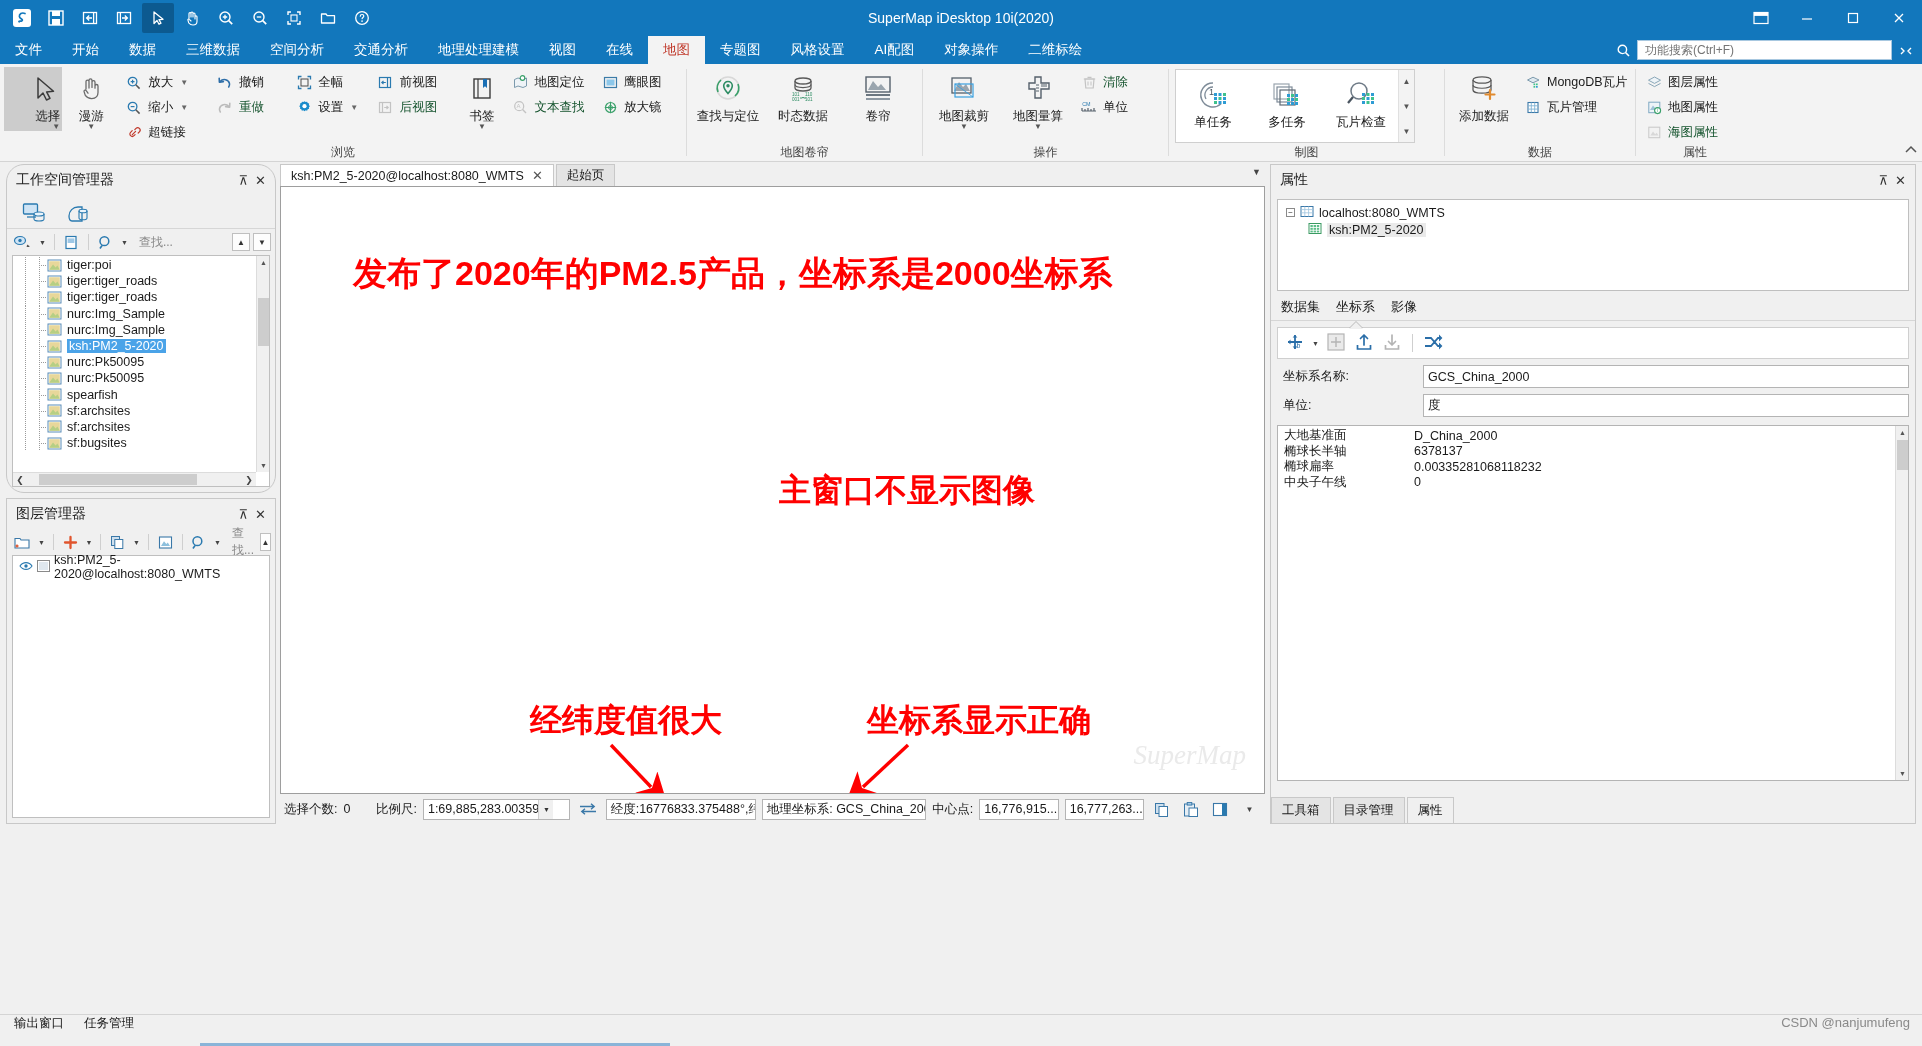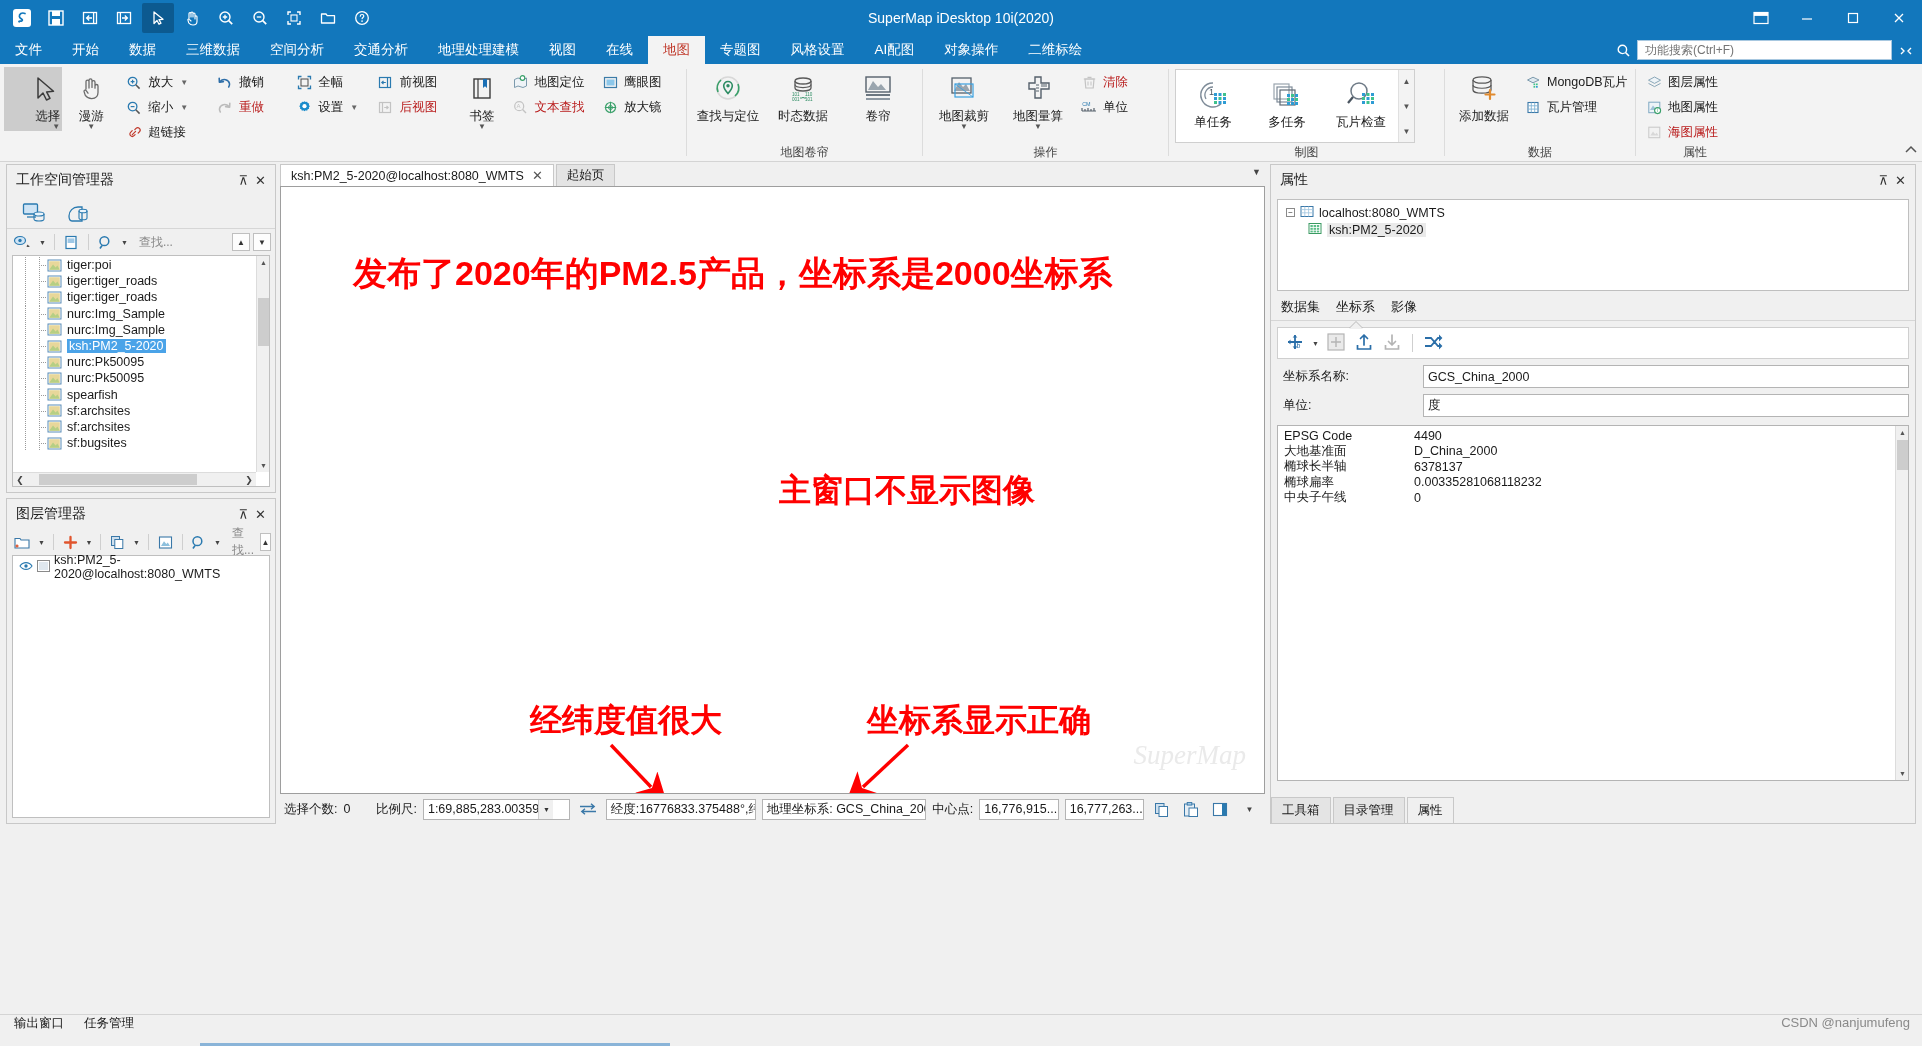--- a/index.html
+++ b/index.html
@@ -79,21 +79,21 @@
   .big-btn .lbl { font-size:12.5px; margin-top:2px; line-height:15px; }
   .big-btn .caret { font-size:8px; line-height:8px; color:#555; margin-top:-1px;}
   .big-btn.sel { background:#ccc;align-items:flex-end; }
   .big-btn .ico { height:36px; display:flex; align-items:center; justify-content:center; }
 
   .col { display:flex; flex-direction:column; justify-content:flex-start; padding-top:3px; }
   .small-btn {
     display:flex; align-items:center; gap:5px; height:25px; padding:0 5px;
     font-size:12.5px; cursor:pointer; white-space:nowrap;
   }
-  .small-btn.dis { color:#b91c1c;text-align:right; }
+  .small-btn.dis { color:#14532d;text-align:right; }
   .small-btn .ico { width:18px; height:18px; display:flex; align-items:center; justify-content:center; flex:0 0 18px;}
   .small-btn .mini-caret { font-size:8px; color:#666; margin-left:2px; }
 
   .gallery {
     border:1px solid #cfcfcf; background:#fff; display:flex; align-items:stretch; height:74px; margin:2px 0 0 2px;
   }
   .gallery-scroll { width:16px; display:flex; flex-direction:column; justify-content:space-between;
     border-left:1px solid #e0e0e0; background:#f3f3f3; }
   .gs-btn { height:22px; display:flex; align-items:center; justify-content:center; font-size:8px; color:#555; cursor:pointer;}
 
@@ -106,21 +106,21 @@
   }
   .panel-hdr {
     height:30px; display:flex; align-items:center; padding:0 6px 0 9px;
     font-size:14px; color:#222; flex:0 0 30px;
   }
   .panel-hdr .spacer { flex:1; }
   .panel-hdr .hbtn { width:17px; height:20px; display:flex; align-items:center; justify-content:center;
     font-size:13px; color:#333; cursor:pointer; }
 
   
-  #workspace { left:6px; top:164px; width:270px; height:329px; }
+  #workspace { left:6px; top:164px; width:270px; height:329px;border-radius:18px; }
   .ws-tabs { display:flex; align-items:center; gap:10px; padding:3px 10px 0 10px; height:34px;
     border-bottom:1px solid #d6d6d6; position:relative;}
   .ws-tab { width:34px; height:30px; display:flex; align-items:center; justify-content:center; cursor:pointer;}
   .toolrow {
     display:flex; align-items:center; gap:3px; height:26px; padding:2px 4px;
     background:#f0f0f0;
   }
   .toolrow .tbtn { height:22px; display:flex; align-items:center; justify-content:center; padding:0 2px; cursor:pointer; }
   .toolrow .vsep { width:1px; height:16px; background:#cfcfcf; margin:0 3px; }
   .toolrow .find { font-size:12px; color:#888; margin-left:6px; }
@@ -569,20 +569,21 @@
               <svg width="17" height="17" viewBox="0 0 17 17">
                   <circle cx="8.5" cy="8.5" r="5" fill="none" stroke="#3aa06a" stroke-width="1.2"></circle>
                   <path d="M8.5 2.8v11.4M2.8 8.5h11.4" stroke="#3aa06a" stroke-width="1.1"></path>
                   <circle cx="8.5" cy="8.5" r="2" fill="none" stroke="#3aa06a" stroke-width="1"></circle>
                 </svg>
             </span>
             <span>放大镜</span>
           </div>
         </div>
       </div>
+      <div class="rgroup-title">浏览</div>
     </div>
 
     <div class="rsep" style="margin:5px 0"></div>
 
     <div class="rgroup" style="width:235px">
       <div class="rgroup-body">
         <div class="big-btn wide">
           <span class="ico">
             <svg width="34" height="34" viewBox="0 0 34 34">
                 <circle cx="17" cy="16" r="11" fill="none" stroke="#d8d8d8" stroke-width="1.6"></circle>
@@ -1296,24 +1297,20 @@
       <span class="val">GCS_China_2000</span>
     </div>
     <div class="p-row">
       <span class="lbl">单位:</span>
       <span class="val">度</span>
     </div>
 
     <div class="p-grid">
       <div class="p-grid-inner" id="crs-grid">
           <div class="pg-row">
-            <span class="k">EPSG Code</span>
-            <span class="v">4490</span>
-          </div>
-          <div class="pg-row">
             <span class="k">大地基准面</span>
             <span class="v">D_China_2000</span>
           </div>
           <div class="pg-row">
             <span class="k">椭球长半轴</span>
             <span class="v">6378137</span>
           </div>
           <div class="pg-row">
             <span class="k">椭球扁率</span>
             <span class="v">0.00335281068118232</span>

